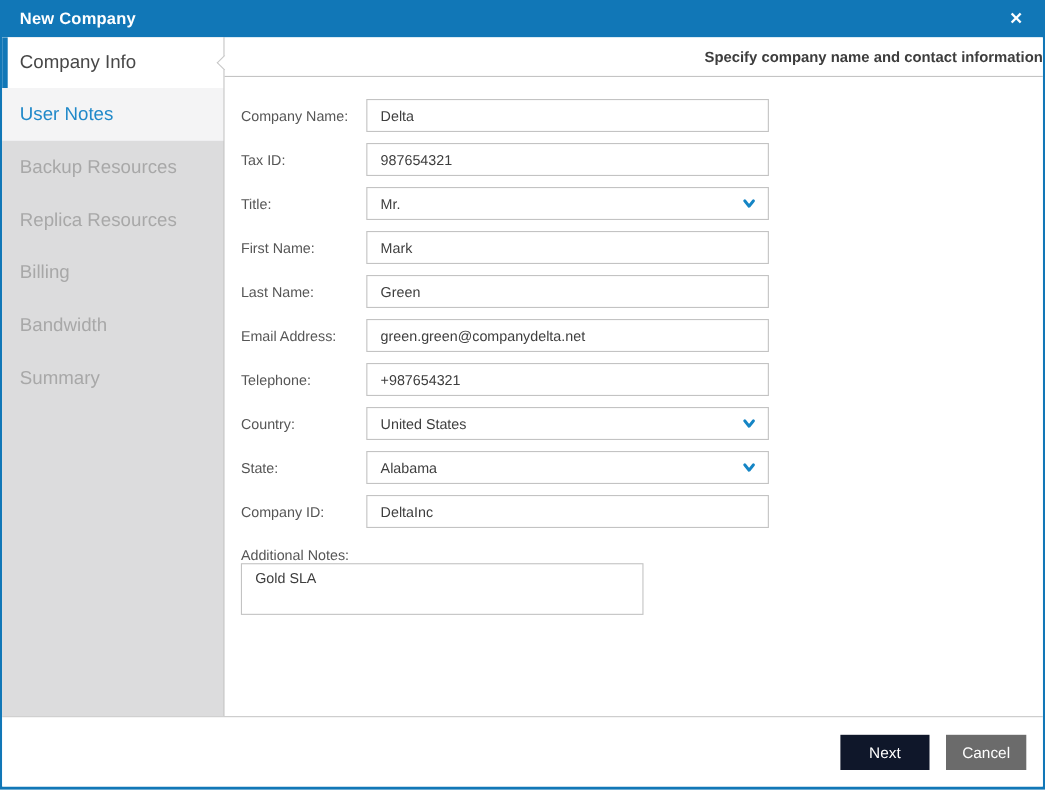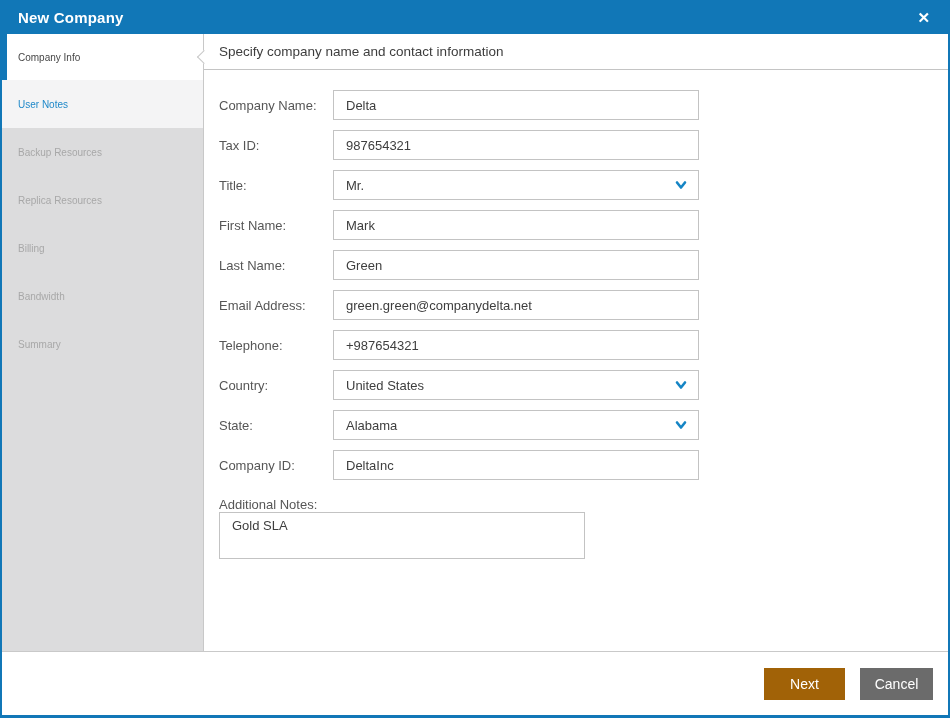--- a/index.html
+++ b/index.html
@@ -38,21 +38,21 @@
   .sidebar {
     width: 202px; flex: none;
     background: #dcdcdd;
     border-right: 1px solid #c8c8c8;
     position: relative;
   }
   .side-item {
     height: 48px;
     display: flex; align-items: center;
     padding-left: 16px;
-    font-size: 10px;
+    font-size: 17px;
     color: #a8a8a8;
   }
   .side-item.active {
     height: 46px;
     background: #ffffff;
     color: #474747;
     border-left: 5px solid #1177b7;
     padding-left: 11px;
     position: relative;
   }
@@ -71,21 +71,21 @@
     transform: rotate(45deg);
     z-index: 2;
   }
   
   .content { flex: 1; min-width: 0; display: flex; flex-direction: column; background: #fff; }
   .content-header {
     height: 36px; flex: none;
     display: flex; align-items: center;
     padding-left: 15px;
     border-bottom: 1px solid #c4c4c4;
-    font-size: 13.5px; font-weight: normal; color: #3d3d3d;
+    font-size: 13.5px; font-weight: bold; color: #3d3d3d; justify-content: flex-end;
   }
   .form { padding: 20px 0 0 15px; }
   .form-row { display: flex; align-items: center; margin-bottom: 10px; }
   .form-row.tall { align-items: flex-start; flex-direction: column; }
   .form-row .flabel {
     width: 114px; flex: none;
     font-size: 13px; color: #565656;
   }
   .form-row.tall .flabel { padding-top: 7px; }
   .input-box {
@@ -111,21 +111,21 @@
     background: #fff;
     display: flex; align-items: center; justify-content: flex-end;
     gap: 15px; padding-right: 15px;
   }
   .btn {
     height: 32px; border: none;
     font-family: "Liberation Sans", sans-serif;
     font-size: 14px; color: #fff;
     cursor: pointer;
   }
-  .btn.primary { width: 81px; background: #a16207; }
+  .btn.primary { width: 81px; background: #0f172a; }
   .btn.secondary { width: 73px; background: #6b6b6b; }
 </style>
 </head>
 <body>
 
 <div class="dialog">
 
   <div class="titlebar">
     <span class="title">New Company</span>
     <span class="close">✕</span>

